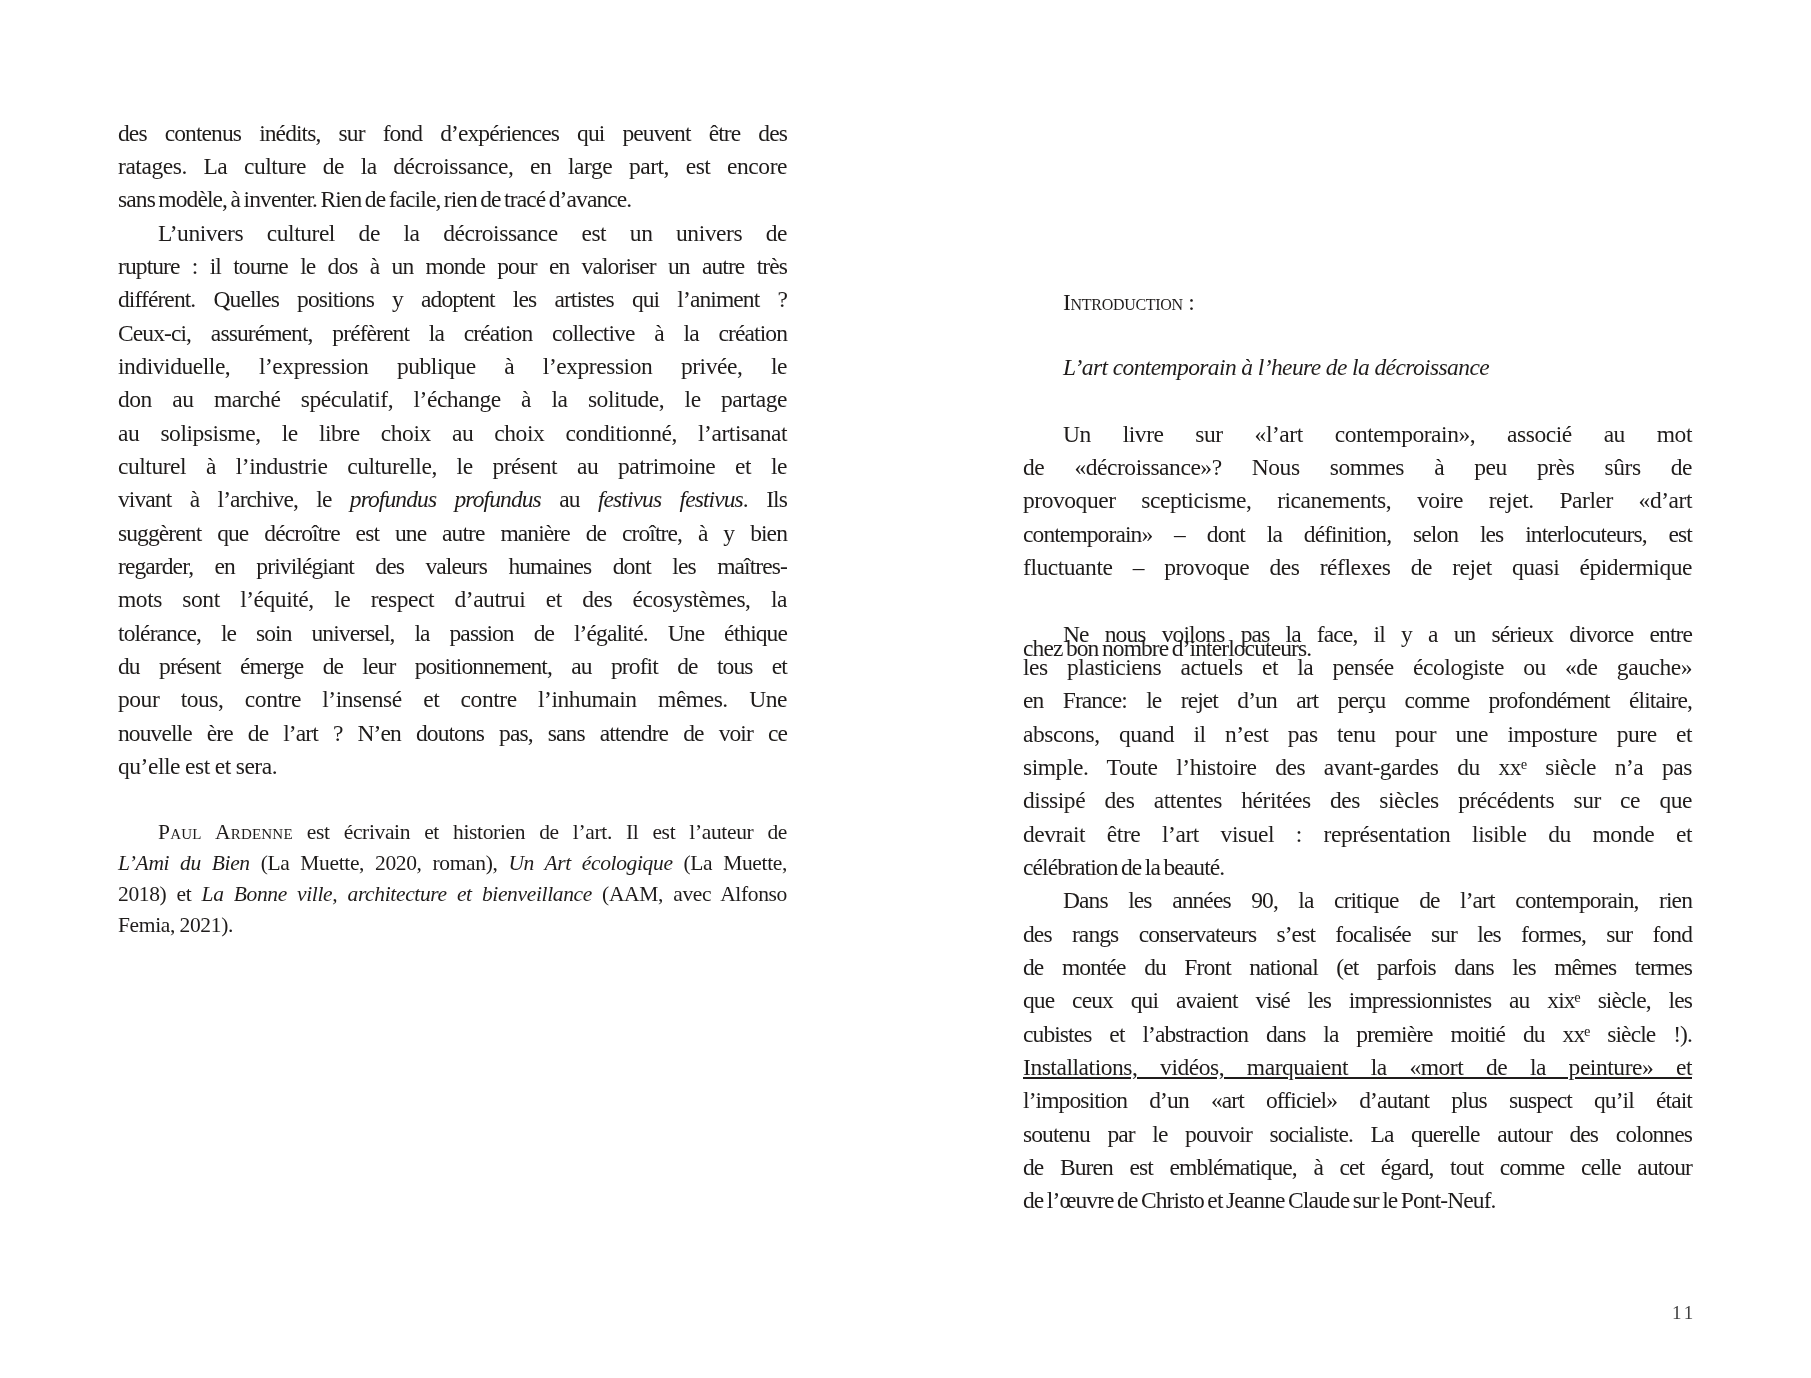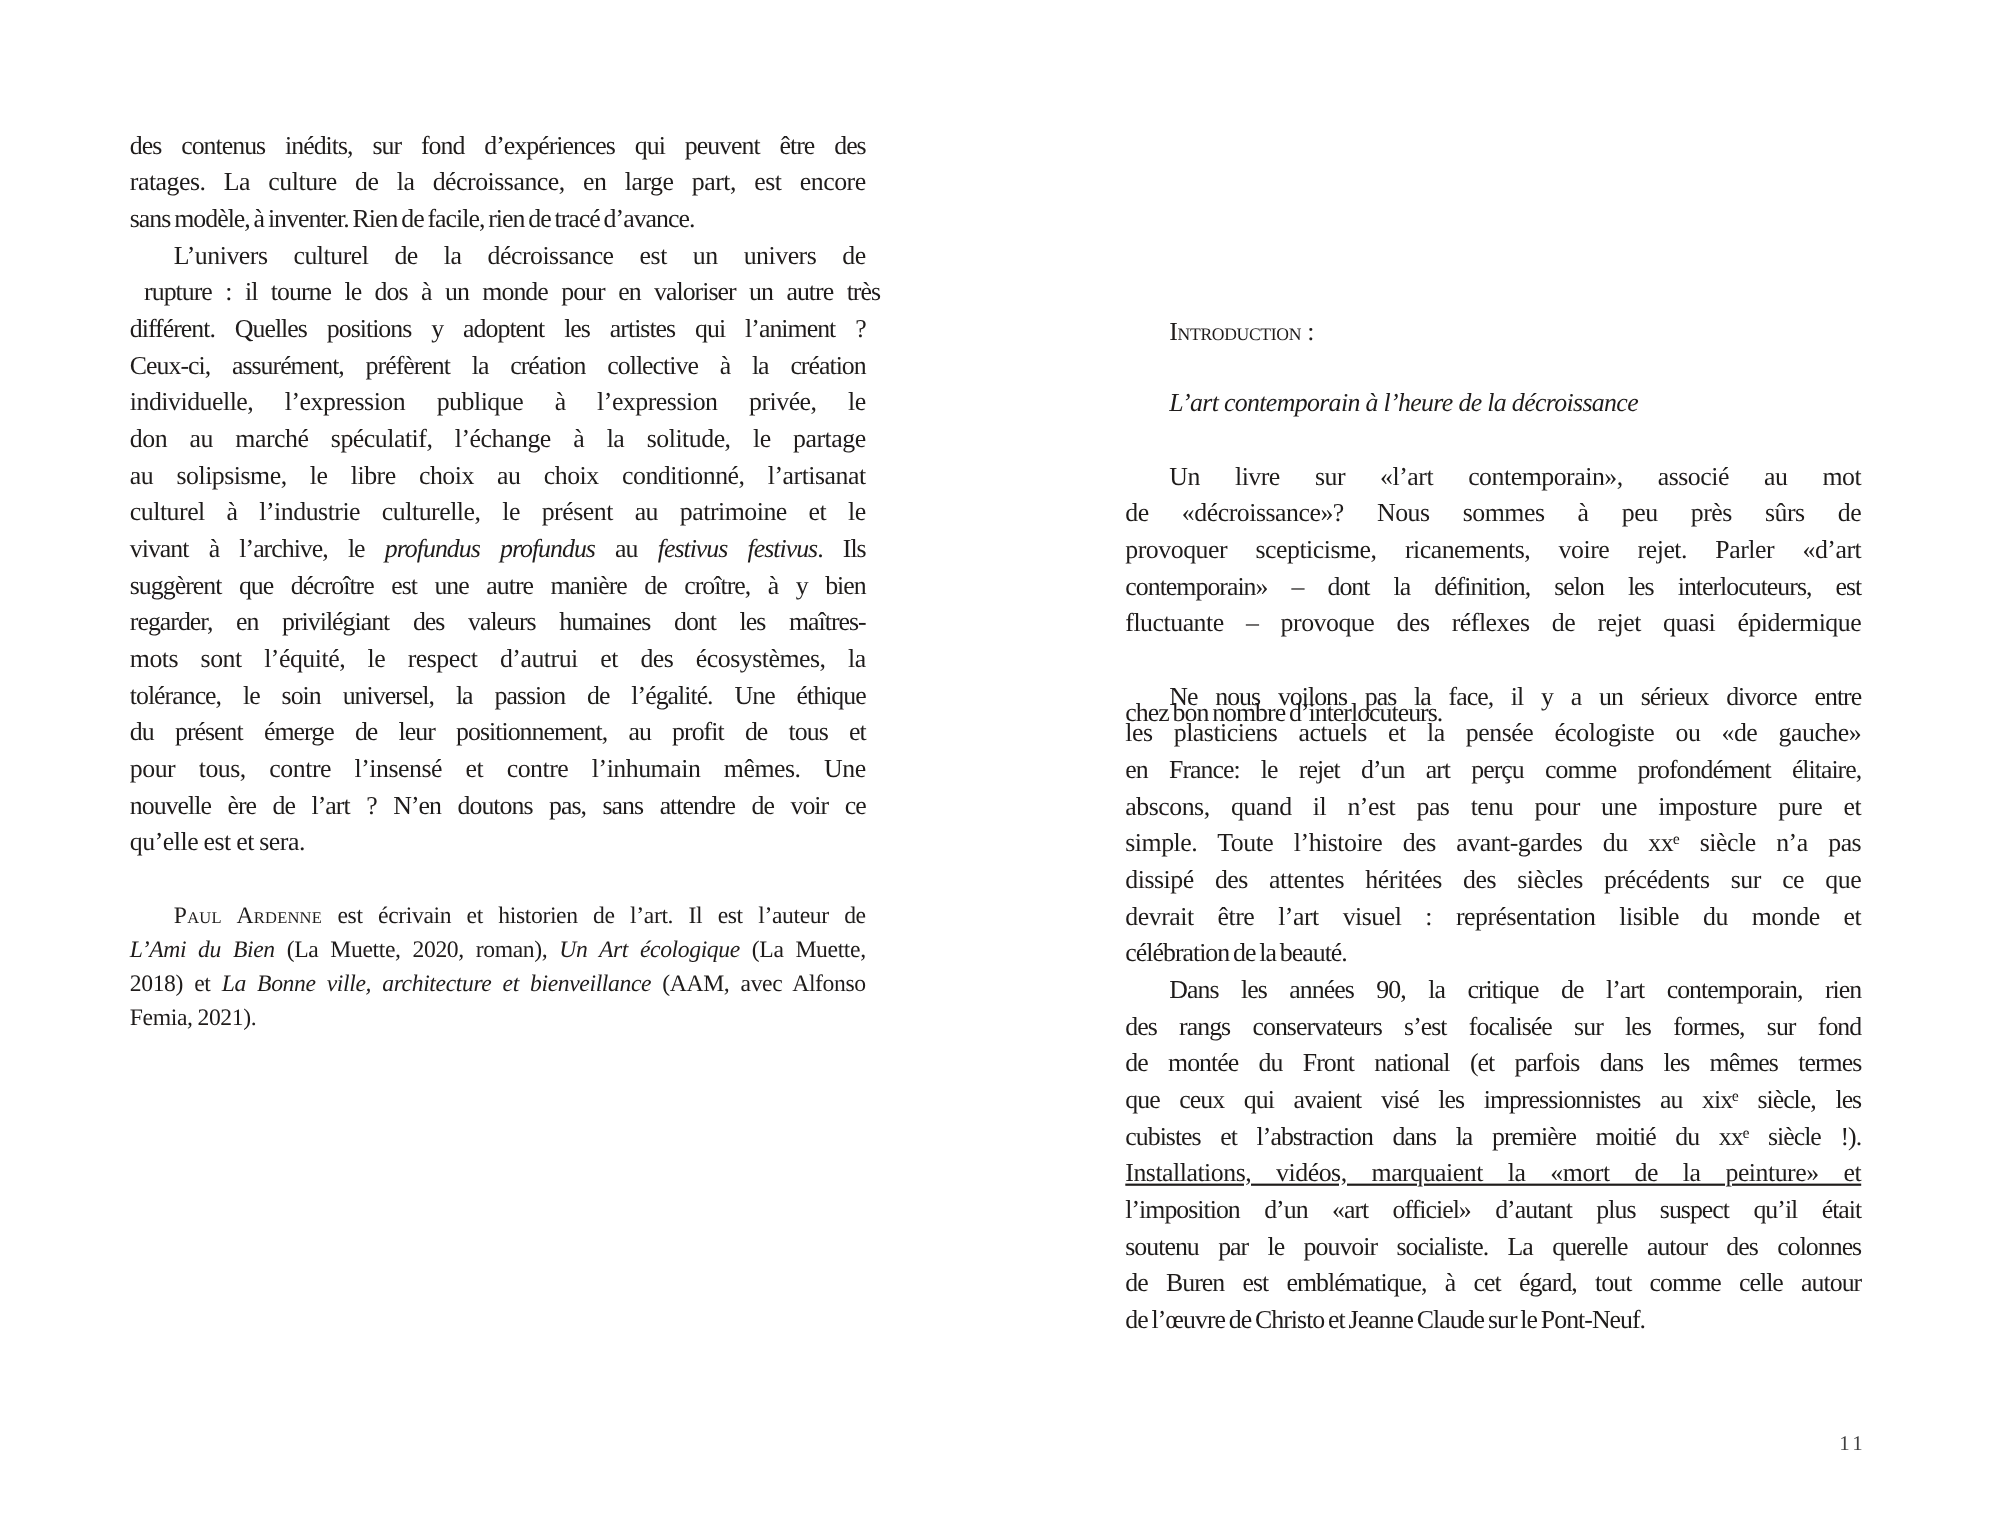--- a/index.html
+++ b/index.html
@@ -27,21 +27,21 @@
 </style>
 </head>
 <body>
 
 <div class="page page-left">
   <div class="column col-left" id="left-body">
       <div class="line tight" style="top: 119px;"><span>des contenus inédits, sur fond d’expériences qui peuvent être des</span></div>
       <div class="line" style="top: 152px;"><span>ratages. La culture de la décroissance, en large part, est encore</span></div>
       <div class="line last tight" style="top: 185px;"><span>sans modèle, à inventer. Rien de facile, rien de tracé d’avance.</span></div>
       <div class="line indent" style="top: 219px;"><span>L’univers culturel de la décroissance est un univers de</span></div>
-      <div class="line tight" style="top: 252px; margin-left: 13px;"><span>rupture : il tourne le dos à un monde pour en valoriser un autre très</span></div>
+      <div class="line tight" style="top: 252px;"><span>rupture : il tourne le dos à un monde pour en valoriser un autre très</span></div>
       <div class="line tight" style="top: 285px;"><span>différent. Quelles positions y adoptent les artistes qui l’animent ?</span></div>
       <div class="line tight" style="top: 319px;"><span>Ceux-ci, assurément, préfèrent la création collective à la création</span></div>
       <div class="line" style="top: 352px;"><span>individuelle, l’expression publique à l’expression privée, le</span></div>
       <div class="line" style="top: 385px;"><span>don au marché spéculatif, l’échange à la solitude, le partage</span></div>
       <div class="line" style="top: 419px;"><span>au solipsisme, le libre choix au choix conditionné, l’artisanat</span></div>
       <div class="line" style="top: 452px;"><span>culturel à l’industrie culturelle, le présent au patrimoine et le</span></div>
       <div class="line tight" style="top: 485px;"><span>vivant à l’archive, le </span><span class="it">profundus profundus</span><span> au </span><span class="it">festivus festivus</span><span>. Ils</span></div>
       <div class="line tight" style="top: 519px;"><span>suggèrent que décroître est une autre manière de croître, à y bien</span></div>
       <div class="line tight" style="top: 552px;"><span>regarder, en privilégiant des valeurs humaines dont les maîtres-</span></div>
       <div class="line" style="top: 585px;"><span>mots sont l’équité, le respect d’autrui et des écosystèmes, la</span></div>

